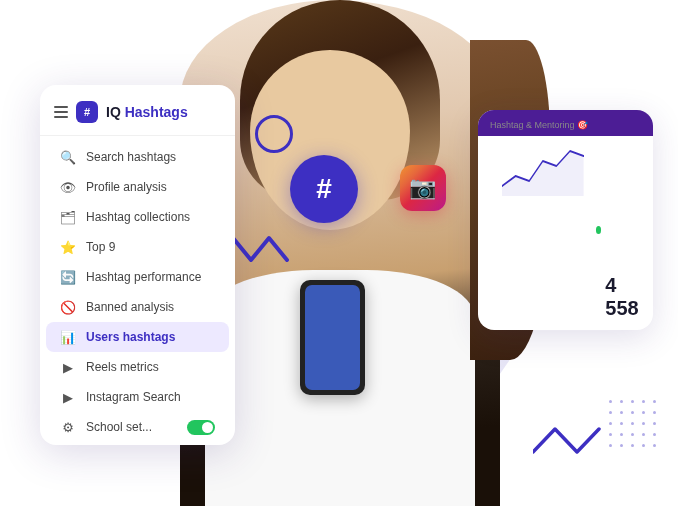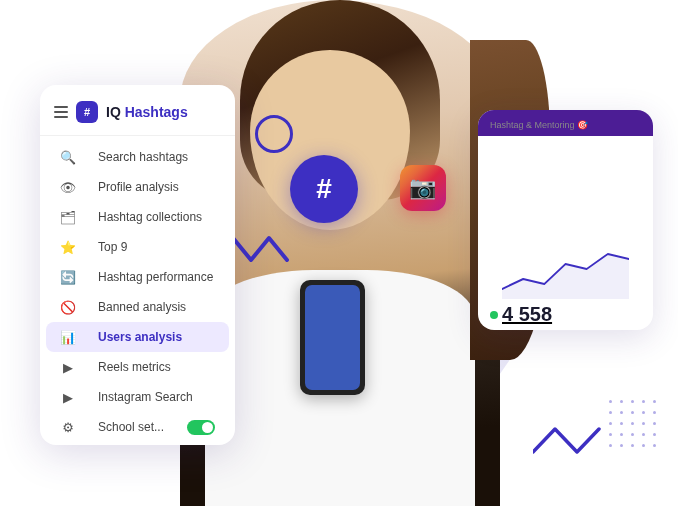--- a/index.html
+++ b/index.html
@@ -117,21 +117,20 @@
       flex-shrink: 0;
     }
     .nav-item.active .nav-icon {
       color: #3d2fc2;
     }
 
     .nav-label {
       font-size: 12px;
       color: #444;
       white-space: nowrap;
-      margin-left: 12px;
     }
     .nav-item.active .nav-label {
       color: #3d2fc2;
       font-weight: 600;
     }
 
     
     .circle-outline-top {
       position: absolute;
       top: 115px;
@@ -226,25 +225,24 @@
     .right-card-header {
       background: #4c1d95;
       padding: 10px 12px 6px 12px;
       font-size: 9px;
       color: #888;
     }
 
     .right-card-content {
       flex: 1;
       display: flex;
-      flex-direction: column;
+      flex-direction: row;
       justify-content: flex-end;
-      padding: 0 12px 4px 12px;
+      padding: 0 12px 10px 12px;
       position: relative;
-      text-decoration: underline;
     }
 
     .stat-value {
       font-size: 20px;
       font-weight: 800;
       color: #1a1a2e;
       margin-top: auto;
     }
 
     .stat-label {
@@ -409,21 +407,21 @@
     <div class="nav-item">
       <span class="nav-icon">🔄</span>
       <span class="nav-label">Hashtag performance</span>
     </div>
     <div class="nav-item">
       <span class="nav-icon">🚫</span>
       <span class="nav-label">Banned analysis</span>
     </div>
     <div class="nav-item active">
       <span class="nav-icon">📊</span>
-      <span class="nav-label">Users analysis</span>
+      <span class="nav-label">Users hashtags</span>
     </div>
     <div class="nav-item">
       <span class="nav-icon">▶</span>
       <span class="nav-label">Reels metrics</span>
     </div>
     <div class="nav-item">
       <span class="nav-icon">▶</span>
       <span class="nav-label">Instagram Search</span>
     </div>
     <div class="nav-item" style="margin-top:auto;">

